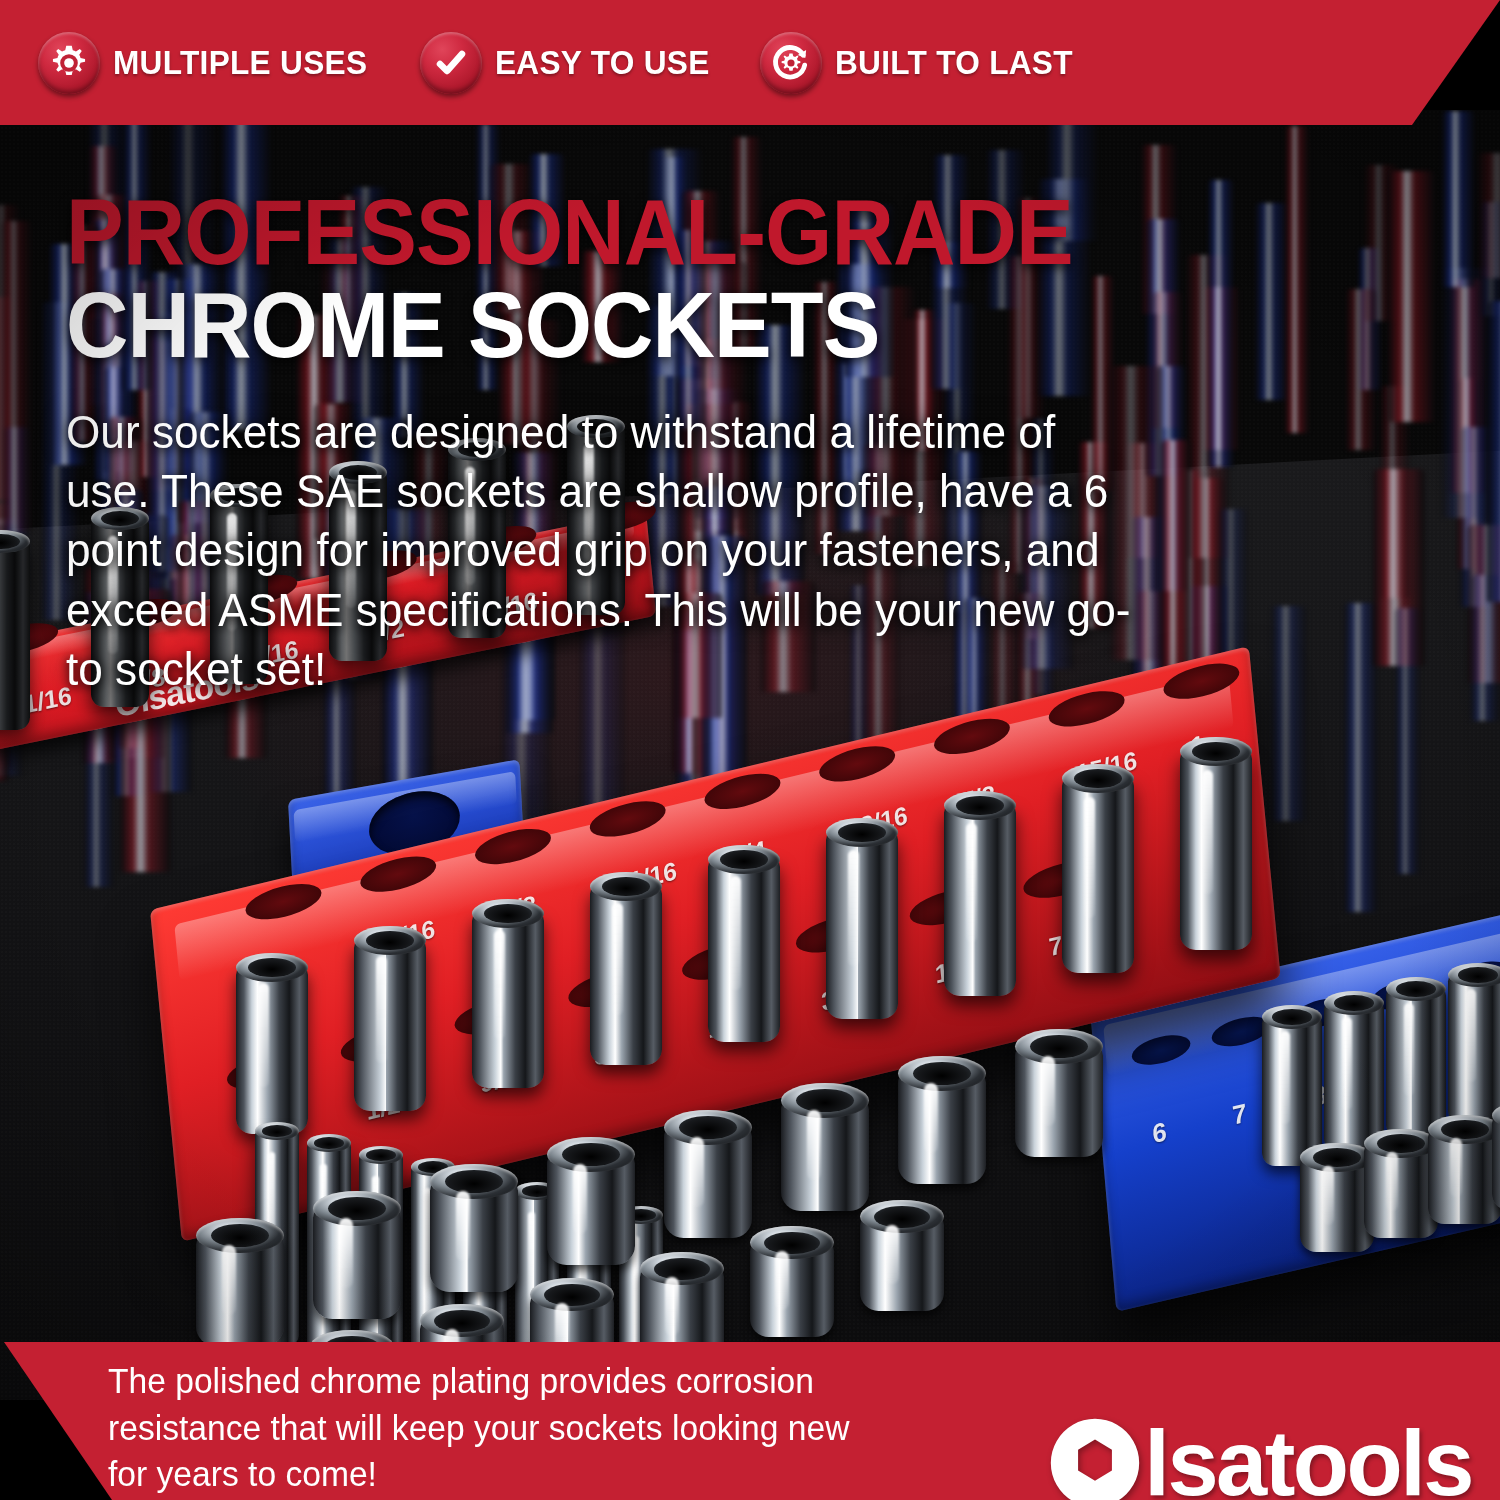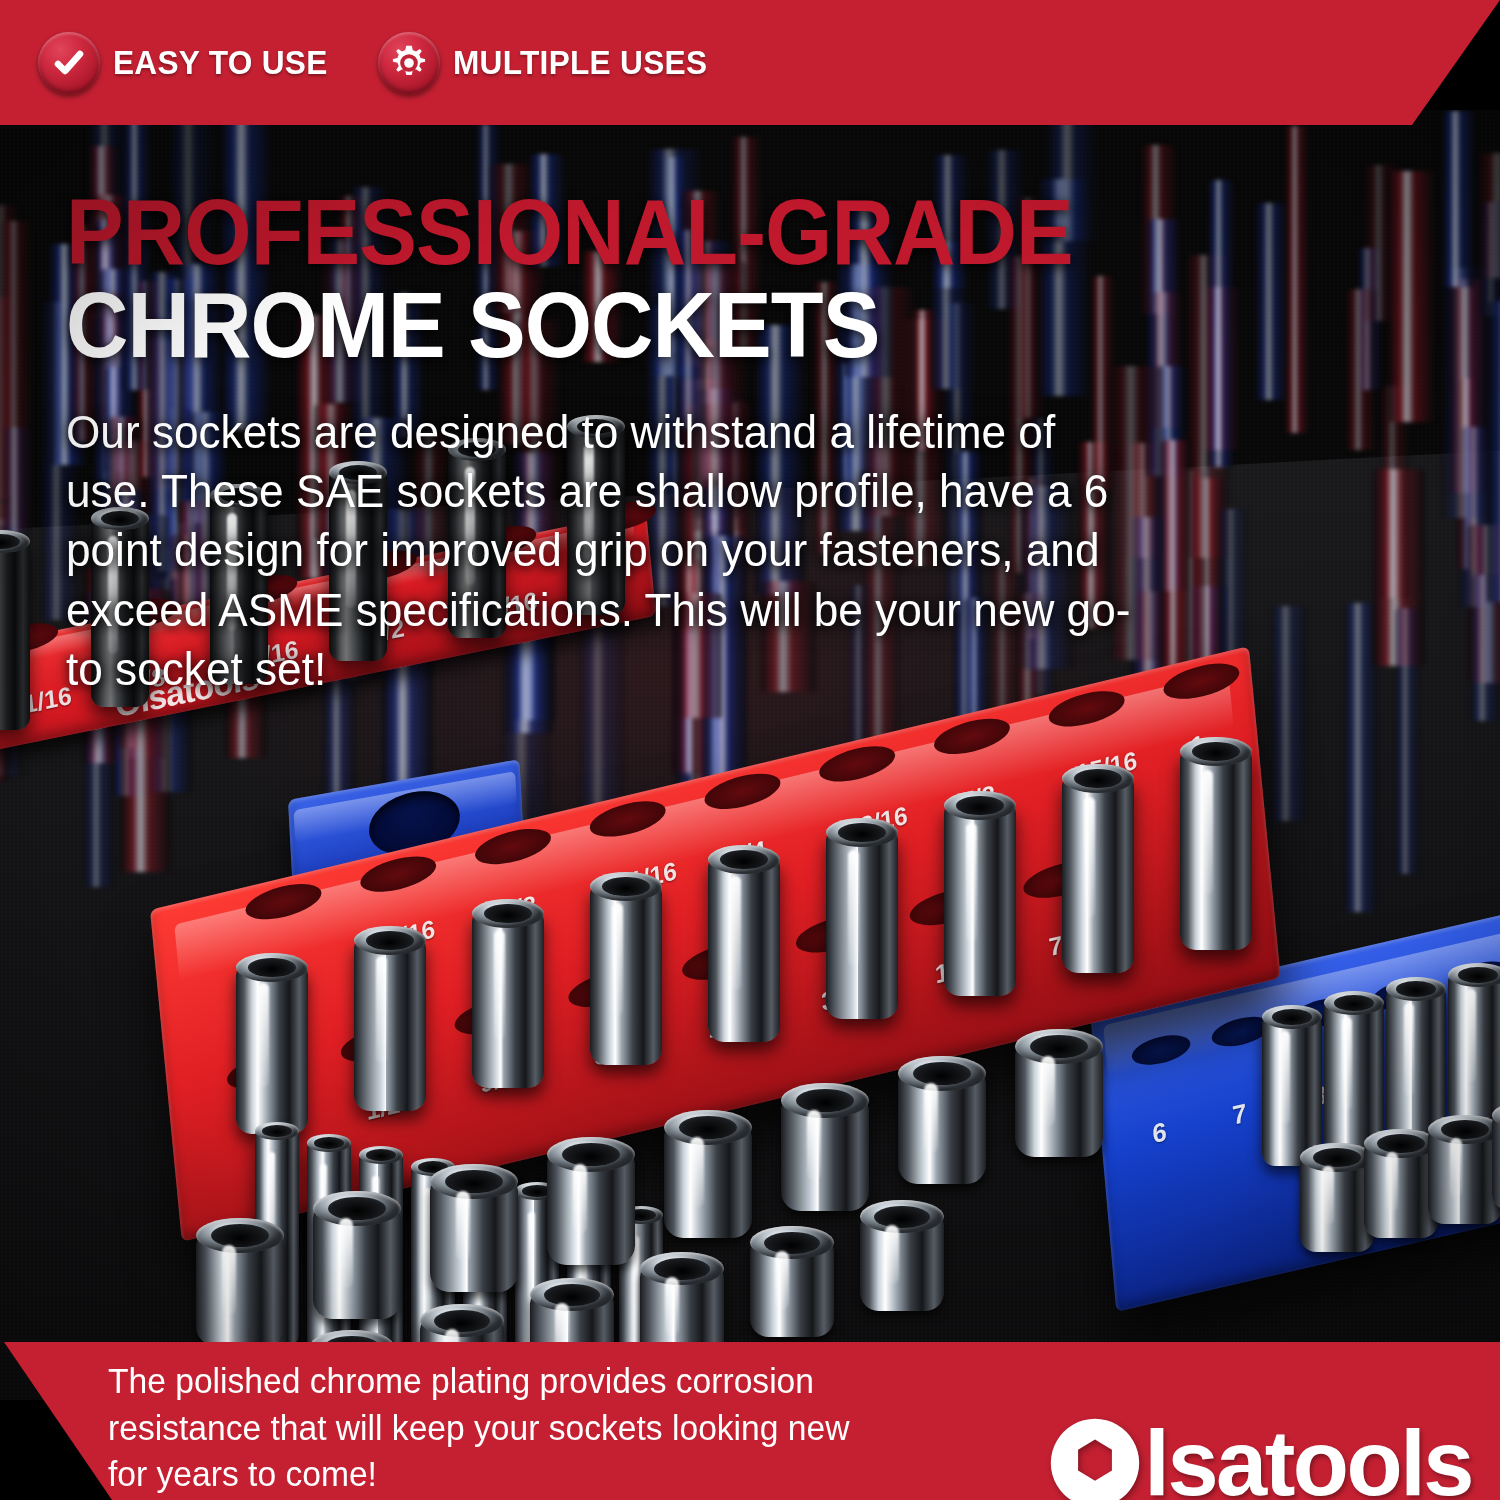--- a/index.html
+++ b/index.html
@@ -599,45 +599,63 @@
         <div class="sk-top" style="height: 29.6px; top: -13.32px; background: radial-gradient(at 38% 32%, rgb(255, 255, 255) 0%, rgb(207, 214, 221) 18%, rgb(126, 135, 143) 42%, rgb(43, 47, 52) 66%, rgb(12, 13, 15) 100%); box-shadow: rgba(255, 255, 255, 0.55) 0px 2px 3px inset;"></div>
       </div>
     </div>
   <div class="vignette"></div>
 
   <div id="top-banner"></div>
   <div id="badge-row">
 
     <div class="badge">
       <span class="badge-ico">
-        <svg width="40" height="40" viewBox="0 0 40 40">
-          <path d="M9 21 L16 28 L31 11" stroke="#fff" stroke-width="6.5" fill="none" stroke-linecap="round" stroke-linejoin="round"></path>
-        </svg>
-      </span>
-      <span class="badge-txt">EASY TO USE</span>
-    </div>
-
-    <div class="badge">
-      <span class="badge-ico">
         <svg width="42" height="42" viewBox="0 0 40 40">
           <g fill="#fff">
             <path d="M20 3.5 l2.6 0 1 4.3 a12.8 12.8 0 0 1 3 1.25 l3.7-2.4 1.85 1.85 -2.4 3.7
                      a12.8 12.8 0 0 1 1.25 3 l4.3 1 0 2.6 -4.3 1 a12.8 12.8 0 0 1 -1.25 3
                      l2.4 3.7 -1.85 1.85 -3.7-2.4 a12.8 12.8 0 0 1 -3 1.25 l-1 4.3 -2.6 0
                      -2.6 0 -1-4.3 a12.8 12.8 0 0 1 -3-1.25 l-3.7 2.4 -1.85-1.85 2.4-3.7
                      a12.8 12.8 0 0 1 -1.25-3 l-4.3-1 0-2.6 4.3-1 a12.8 12.8 0 0 1 1.25-3
                      l-2.4-3.7 1.85-1.85 3.7 2.4 a12.8 12.8 0 0 1 3-1.25 l1-4.3 z"></path>
           </g>
           <circle cx="20" cy="20" r="8.4" fill="#C02236"></circle>
           <circle cx="20" cy="20" r="4.6" fill="#fff"></circle>
         </svg>
       </span>
       <span class="badge-txt">MULTIPLE USES</span>
     </div>
 
+    <div class="badge">
+      <span class="badge-ico">
+        <svg width="40" height="40" viewBox="0 0 40 40">
+          <path d="M9 21 L16 28 L31 11" stroke="#fff" stroke-width="6.5" fill="none" stroke-linecap="round" stroke-linejoin="round"></path>
+        </svg>
+      </span>
+      <span class="badge-txt">EASY TO USE</span>
+    </div>
+
+    <div class="badge">
+      <span class="badge-ico">
+        <svg width="42" height="42" viewBox="0 0 40 40">
+          <path d="M31.5 12.5 A14 14 0 1 0 33 22" stroke="#fff" stroke-width="4.6" fill="none" stroke-linecap="round"></path>
+          <path d="M34.4 7.5 L33.6 15.2 L26.4 12.3 Z" fill="#fff"></path>
+          <g fill="#fff" transform="translate(20,20) scale(0.50) translate(-20,-20)">
+            <path d="M20 2 l3 0 1.2 5 a14 14 0 0 1 3.5 1.45 l4.3-2.8 2.15 2.15 -2.8 4.3
+                     a14 14 0 0 1 1.45 3.5 l5 1.2 0 3 -5 1.2 a14 14 0 0 1 -1.45 3.5
+                     l2.8 4.3 -2.15 2.15 -4.3-2.8 a14 14 0 0 1 -3.5 1.45 l-1.2 5 -3 0
+                     -3 0 -1.2-5 a14 14 0 0 1 -3.5-1.45 l-4.3 2.8 -2.15-2.15 2.8-4.3
+                     a14 14 0 0 1 -1.45-3.5 l-5-1.2 0-3 5-1.2 a14 14 0 0 1 1.45-3.5
+                     l-2.8-4.3 2.15-2.15 4.3 2.8 a14 14 0 0 1 3.5-1.45 l1.2-5 z"></path>
+          </g>
+          <circle cx="20" cy="20" r="3.4" fill="#C02236"></circle>
+        </svg>
+      </span>
+      <span class="badge-txt">BUILT TO LAST</span>
+    </div>
 
   </div>
 
   <div id="text-block">
     <div id="h1">PROFESSIONAL-GRADE</div>
     <div id="h2">CHROME SOCKETS</div>
     <div id="body-copy">Our sockets are designed to withstand a lifetime of use. These SAE sockets are shallow profile, have a 6 point design for improved grip on your fasteners, and exceed ASME specifications. This will be your new go-to socket set!</div>
   </div>
 
   <div id="bottom-banner"></div>

